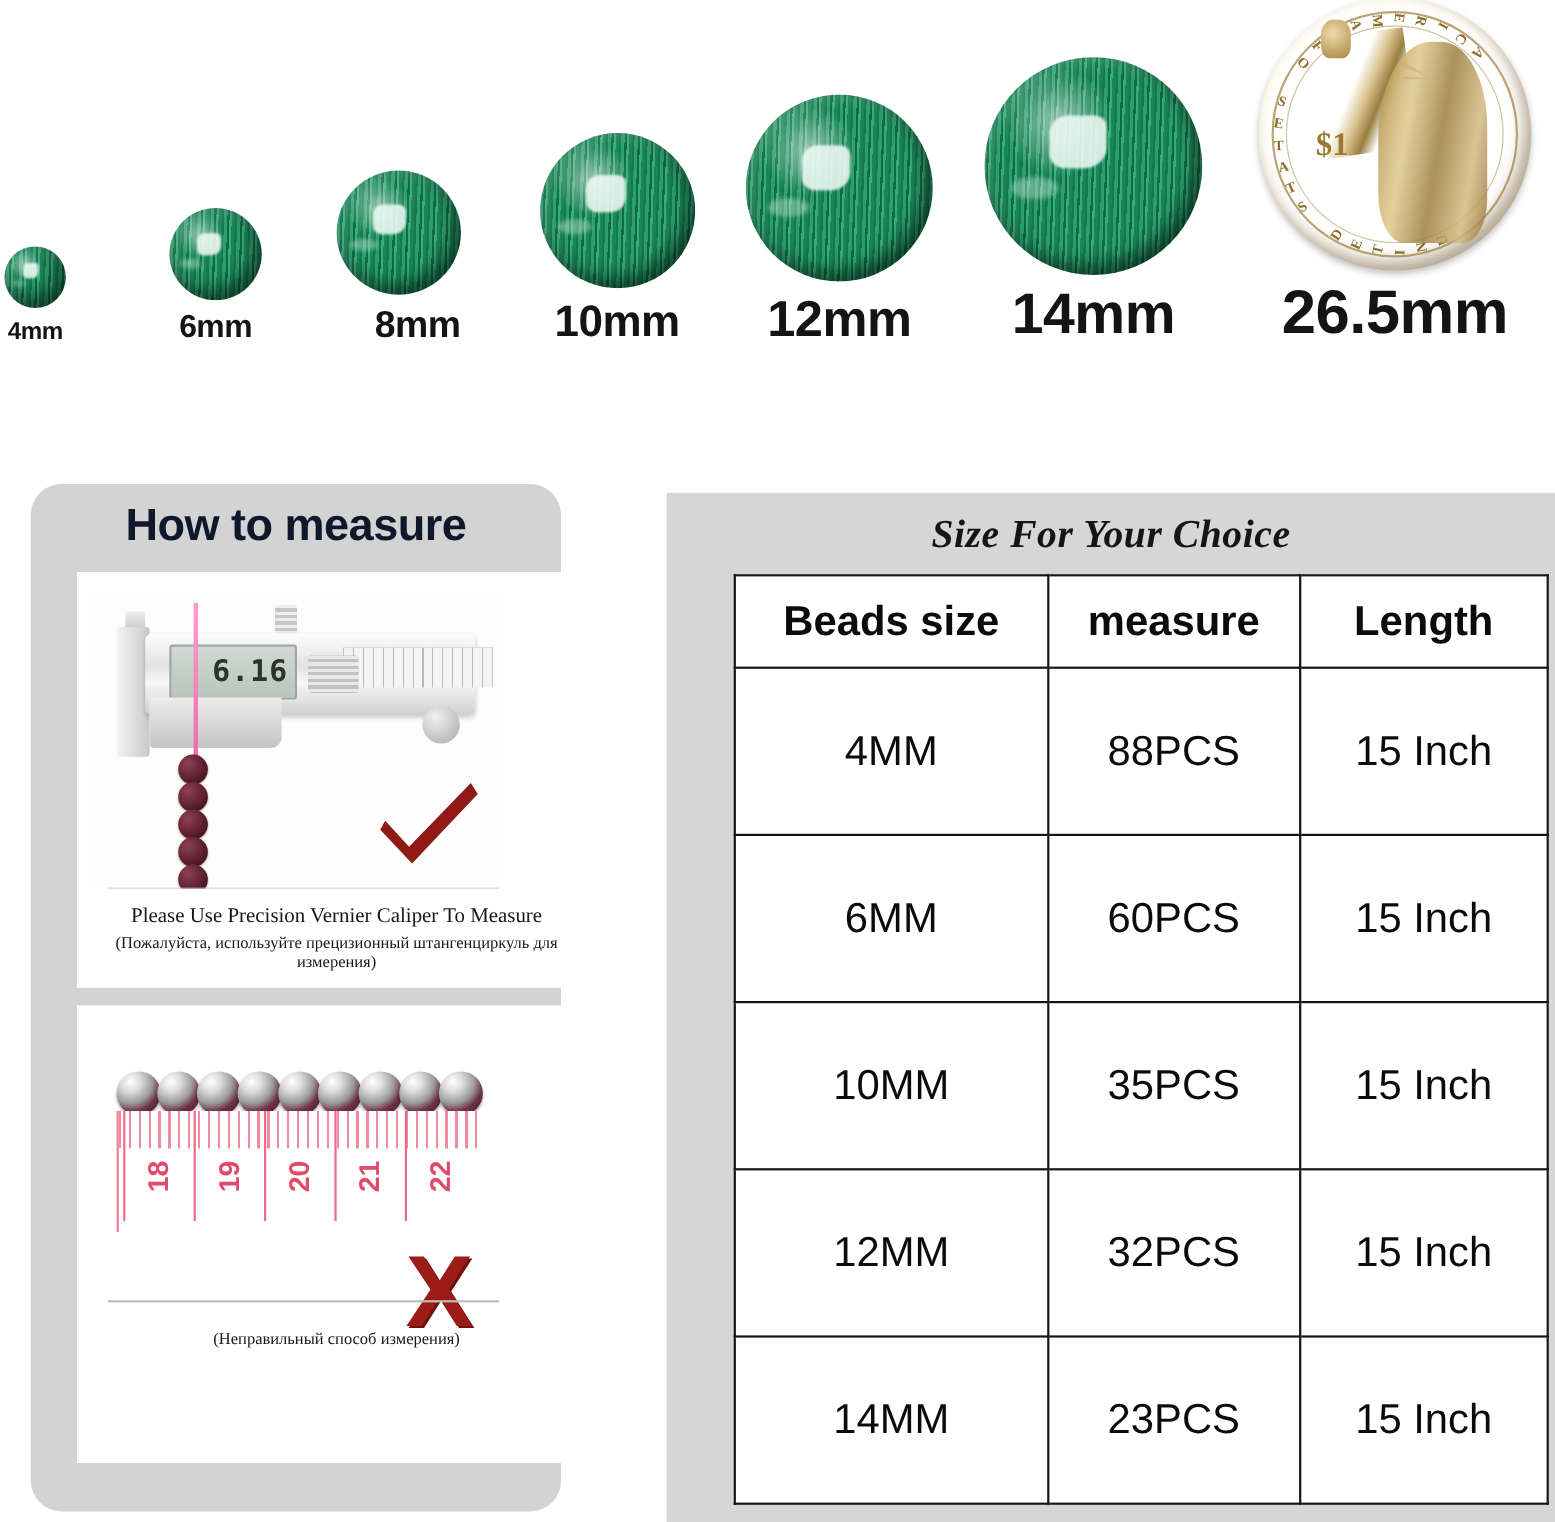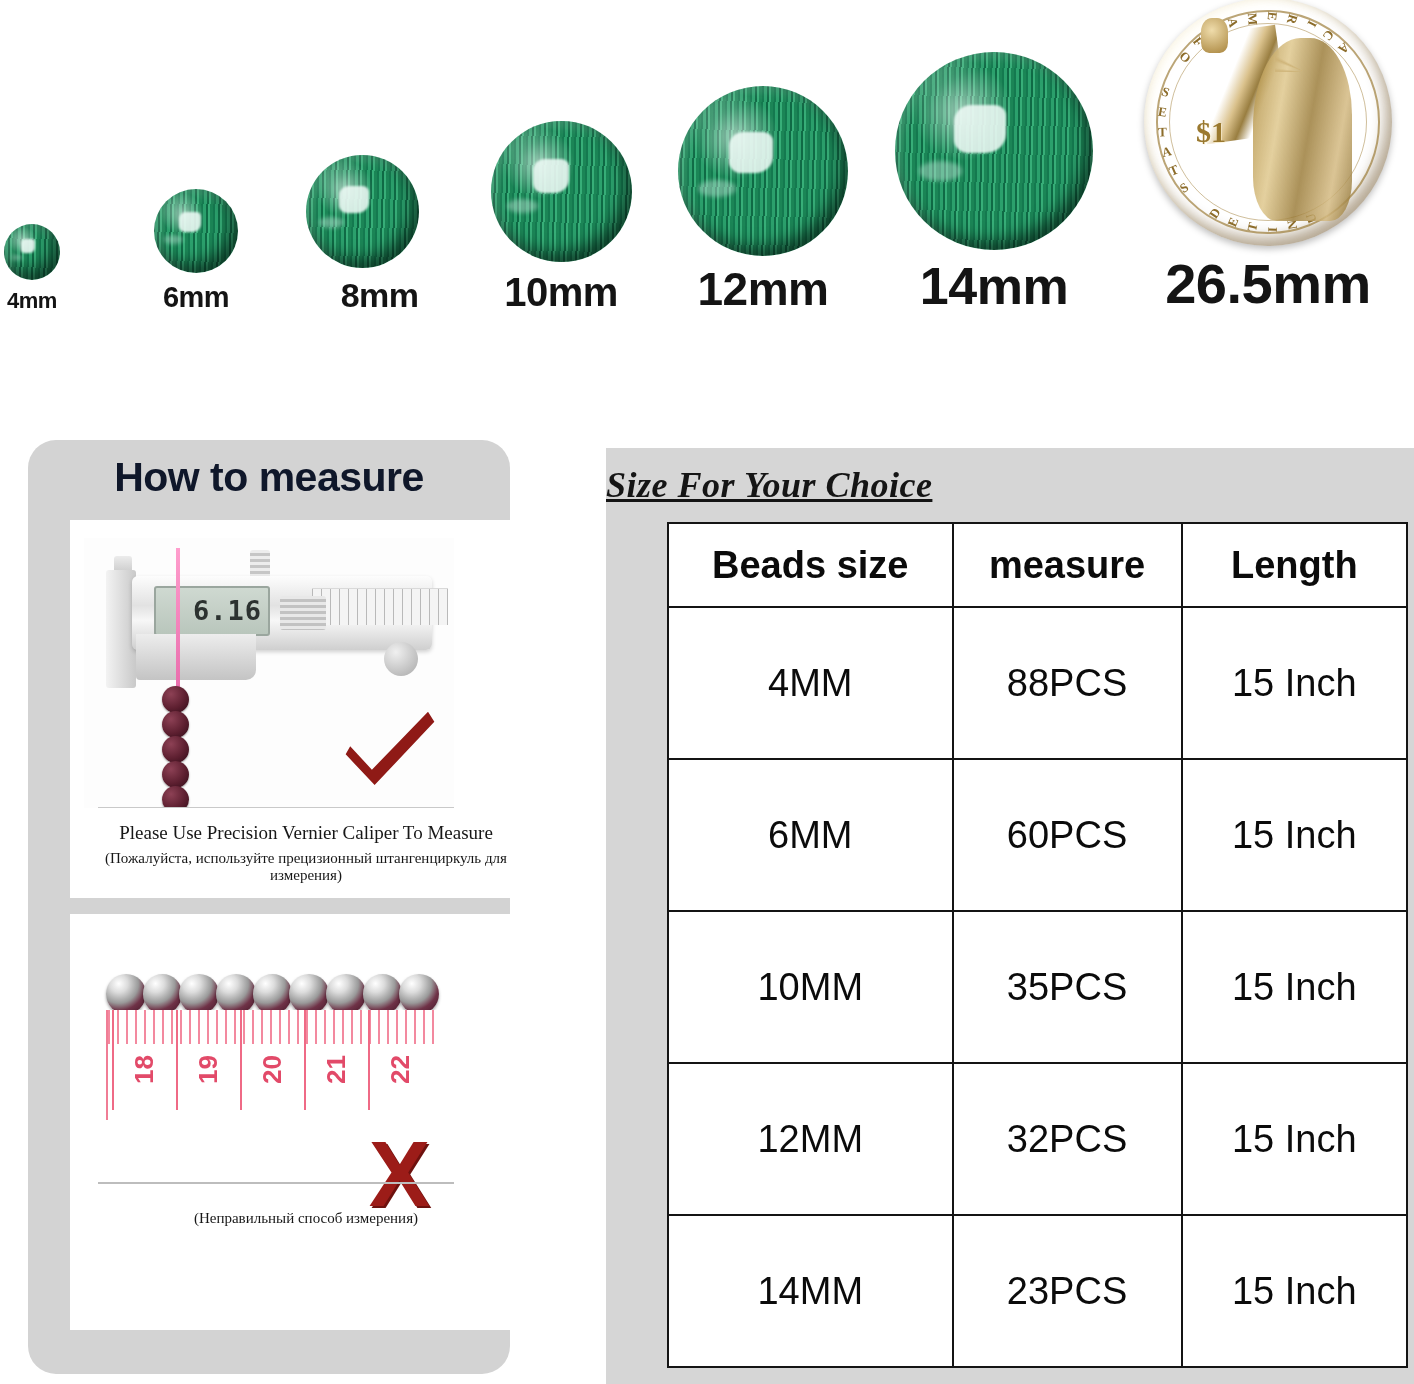--- a/index.html
+++ b/index.html
@@ -137,23 +137,23 @@
         transform:rotate(-90deg);transform-origin:center;}
   .x-mark{position:absolute;right:24px;bottom:10px;font-family:"Liberation Sans",sans-serif;
         font-weight:bold;font-size:92px;line-height:.8;color:#9c1c18;
         text-shadow:2px 2px 0 #6d110e;}
   .tape-rule-line{position:absolute;left:14px;top:250px;width:356px;height:2px;background:#bdbdbd;}
   #tape-cap-en{top:268px;} #tape-cap-ru{top:296px;}
 
   
   #size-panel{position:absolute;left:606px;top:448px;width:808px;height:936px;
         background:#d6d6d6;}
-  #size-title{position:absolute;left:0;top:16px;width:808px;
+  #size-title{position:absolute;left:0;top:16px;width:808px;text-align:center;
         font-family:"Liberation Serif",serif;font-style:italic;font-weight:bold;
-        font-size:36px;color:#151515;letter-spacing:.5px;text-decoration:underline;}
+        font-size:36px;color:#151515;letter-spacing:.5px;}
   #size-table{position:absolute;left:61px;top:74px;width:741px;
         border-collapse:collapse;background:#ffffff;table-layout:fixed;}
   #size-table th,#size-table td{border:2px solid #141414;text-align:center;color:#0b0b0b;
         font-family:"Liberation Sans",sans-serif;}
   #size-table th{height:80px;font-size:38px;font-weight:bold;}
   #size-table td{height:148px;font-size:38px;font-weight:normal;}
   #size-table col.c1{width:38.5%;} #size-table col.c2{width:31%;} #size-table col.c3{width:30.5%;}
 </style>
 </head>
 <body>

